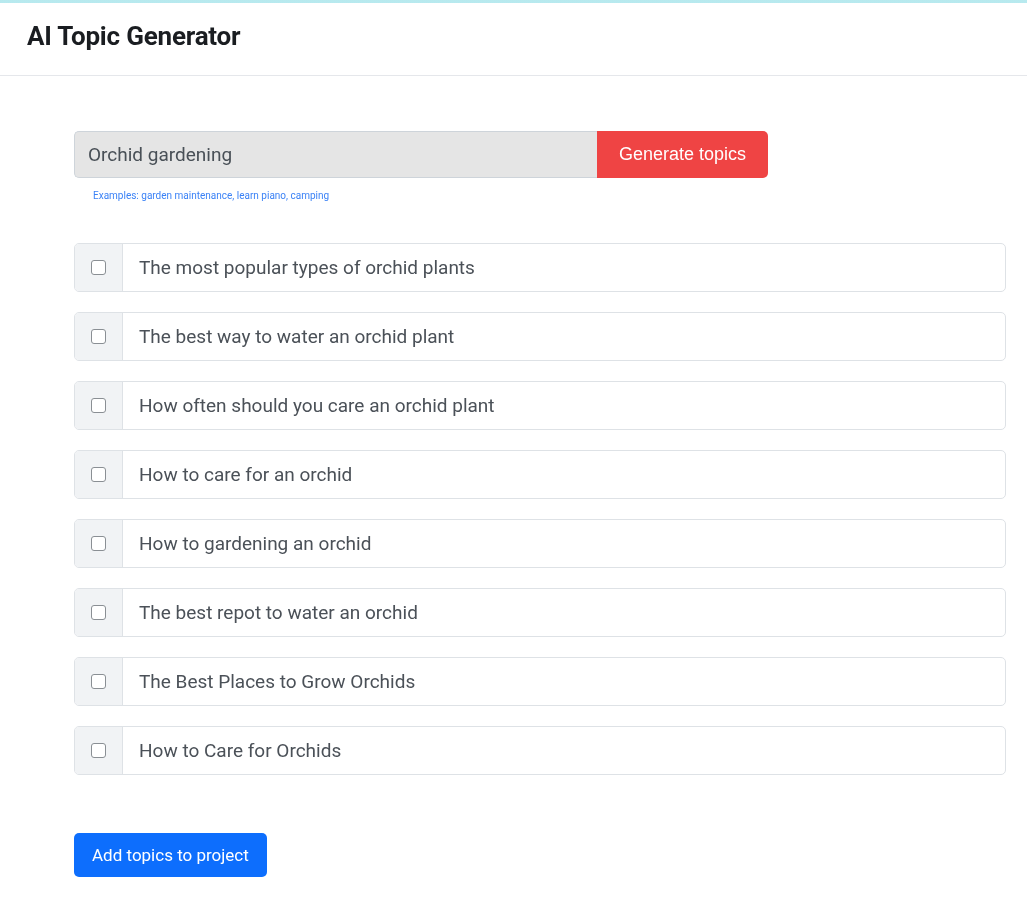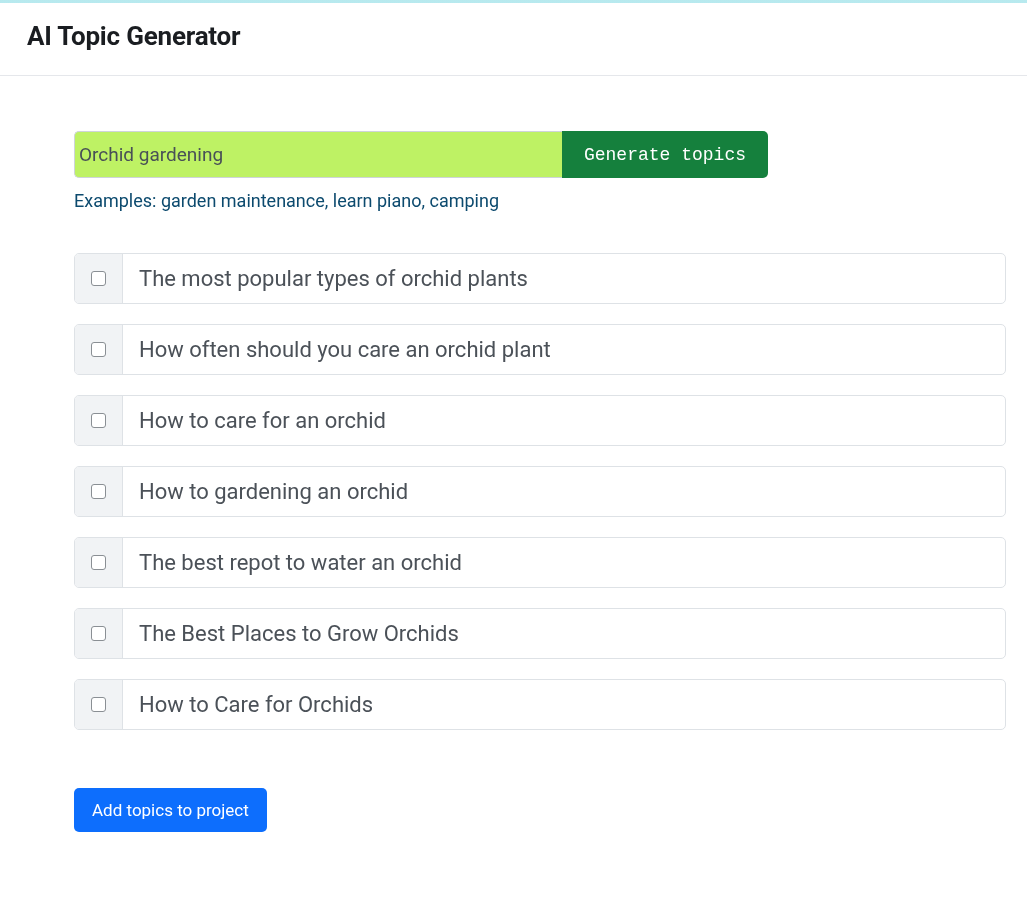--- a/index.html
+++ b/index.html
@@ -35,44 +35,45 @@
     }
     .input-row {
       display: flex;
       width: 694px;
     }
     .topic-input {
       flex: 1;
       border: 1px solid #ced4da;
       border-right: none;
       border-radius: 5px 0 0 5px;
-      padding: 11px 4px;
+      padding: 11px 13px;
       font-size: 19px;
       color: #495057;
       outline: none;
-      background: #bef264;
+      background: #e5e5e5;
       font-family: inherit;
     }
     .topic-input::placeholder {
       color: #6c757d;
     }
     .generate-btn {
-      background: #15803d;
+      background: #ef4444;
       color: #fff;
       border: none;
       padding: 0 22px;
       font-size: 18px;
       border-radius: 0 5px 5px 0;
       cursor: pointer;
-      font-family: Liberation Mono, monospace;
+      font-family: Liberation Sans, sans-serif;
     }
     .examples {
       margin-top: 12px;
-      font-size: 18px;
-      color: #0c4a6e;
+      font-size: 10px;
+      color: #3b82f6;
+      margin-left: 19px;
     }
     .topics-list {
       margin-top: 42px;
       width: 932px;
     }
     .topic-item {
       display: flex;
       align-items: stretch;
       border: 1px solid #dee2e6;
       border-radius: 5px;
@@ -92,21 +93,21 @@
       width: 15px;
       height: 15px;
       border: 1.5px solid #8a8f94;
       border-radius: 3px;
       background: #fff;
       cursor: pointer;
     }
     .topic-text {
       flex: 1;
       padding: 12px 16px;
-      font-size: 22px;
+      font-size: 19px;
       color: #4b5158;
     }
     .add-btn {
       margin-top: 38px;
       background: #0d6efd;
       color: #fff;
       border: none;
       padding: 12px 18px;
       font-size: 17px;
       border-radius: 5px;
@@ -137,20 +138,26 @@
   <div class="topic-item">
         <div class="checkbox-cell">
           <div class="checkbox"></div>
         </div>
         <div class="topic-text">The most popular types of orchid plants</div>
       </div>
       <div class="topic-item">
         <div class="checkbox-cell">
           <div class="checkbox"></div>
         </div>
+        <div class="topic-text">The best way to water an orchid plant</div>
+      </div>
+      <div class="topic-item">
+        <div class="checkbox-cell">
+          <div class="checkbox"></div>
+        </div>
         <div class="topic-text">How often should you care an orchid plant</div>
       </div>
       <div class="topic-item">
         <div class="checkbox-cell">
           <div class="checkbox"></div>
         </div>
         <div class="topic-text">How to care for an orchid</div>
       </div>
       <div class="topic-item">
         <div class="checkbox-cell">

